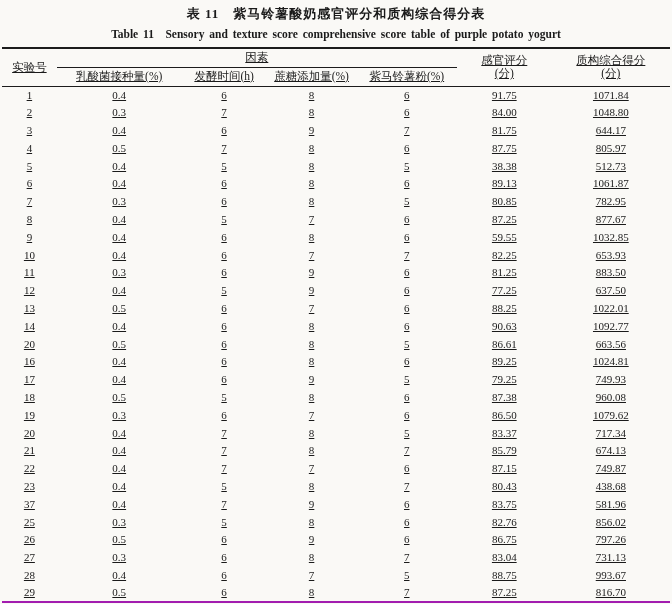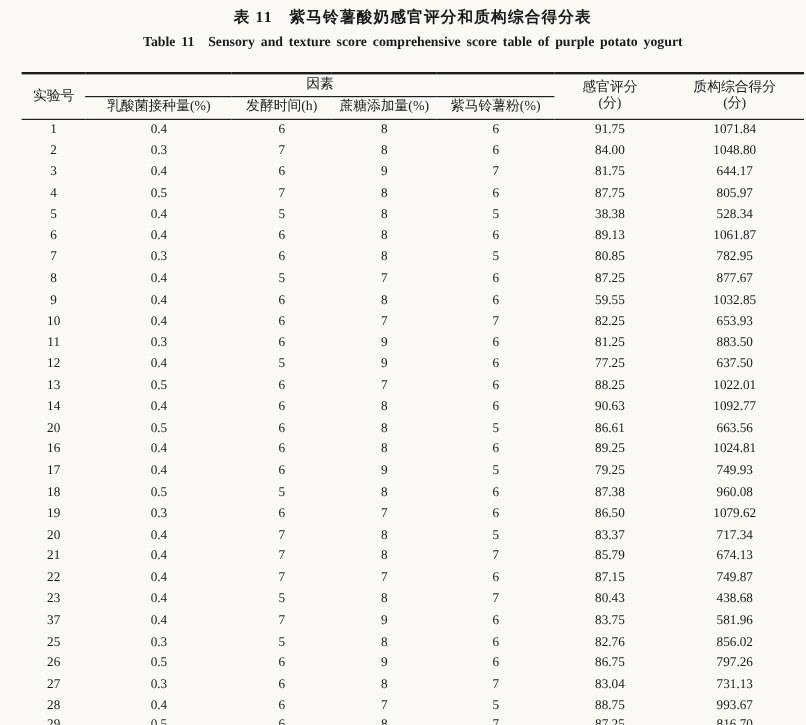--- a/index.html
+++ b/index.html
@@ -3,46 +3,47 @@
 <meta charset="utf-8">
 <style>
   * { margin: 0; padding: 0; box-sizing: border-box; }
   html, body { width: 672px; height: 604px; }
   body {
     background: #faf9f6;
     color: #1a1a1a;
     font-family: "Liberation Serif", "DejaVu Serif", serif;
     overflow: hidden;
   }
-  .page { width: 672px; height: 536px; padding: 3px 2px 0 18px; }
+  .page { width: 672px; height: 536px; padding: 3px 2px 0 2px; }
   .title-zh {
     text-align: center;
     font-size: 13px;
     font-weight: bold;
     letter-spacing: 1px;
     padding-top: 2px;
   }
   .title-en {
     text-align: center;
     font-size: 11.5px;
     font-weight: bold;
     margin-top: 4px;
-    margin-bottom: 18px;
+    margin-bottom: 5px;
     word-spacing: 2px;
   }
   .table-wrap {
     padding-bottom: 2px;               
     border-bottom: 1px solid #1c1c1c;  
   }
   table.score-table {
     width: 100%;
     border-collapse: collapse;
     border-top: 2px solid #1c1c1c;     
-    border-bottom: 6px solid #a21caf;  
+    border-bottom: 2px solid #a21caf;  
     table-layout: fixed;
+    text-decoration: underline;
   }
   th, td {
     text-align: center;
     vertical-align: middle;
     font-weight: normal;
     padding: 0;
     white-space: nowrap;
     overflow: hidden;
   }
   thead th { font-size: 11.5px; line-height: 1.15; }
@@ -133,21 +134,21 @@
             <td>87.75</td>
             <td>805.97</td>
           </tr>
           <tr>
             <td>5</td>
             <td>0.4</td>
             <td>5</td>
             <td>8</td>
             <td>5</td>
             <td>38.38</td>
-            <td>528.34</td>
+            <td>512.73</td>
           </tr>
           <tr>
             <td>6</td>
             <td>0.4</td>
             <td>6</td>
             <td>8</td>
             <td>6</td>
             <td>89.13</td>
             <td>1061.87</td>
           </tr>

